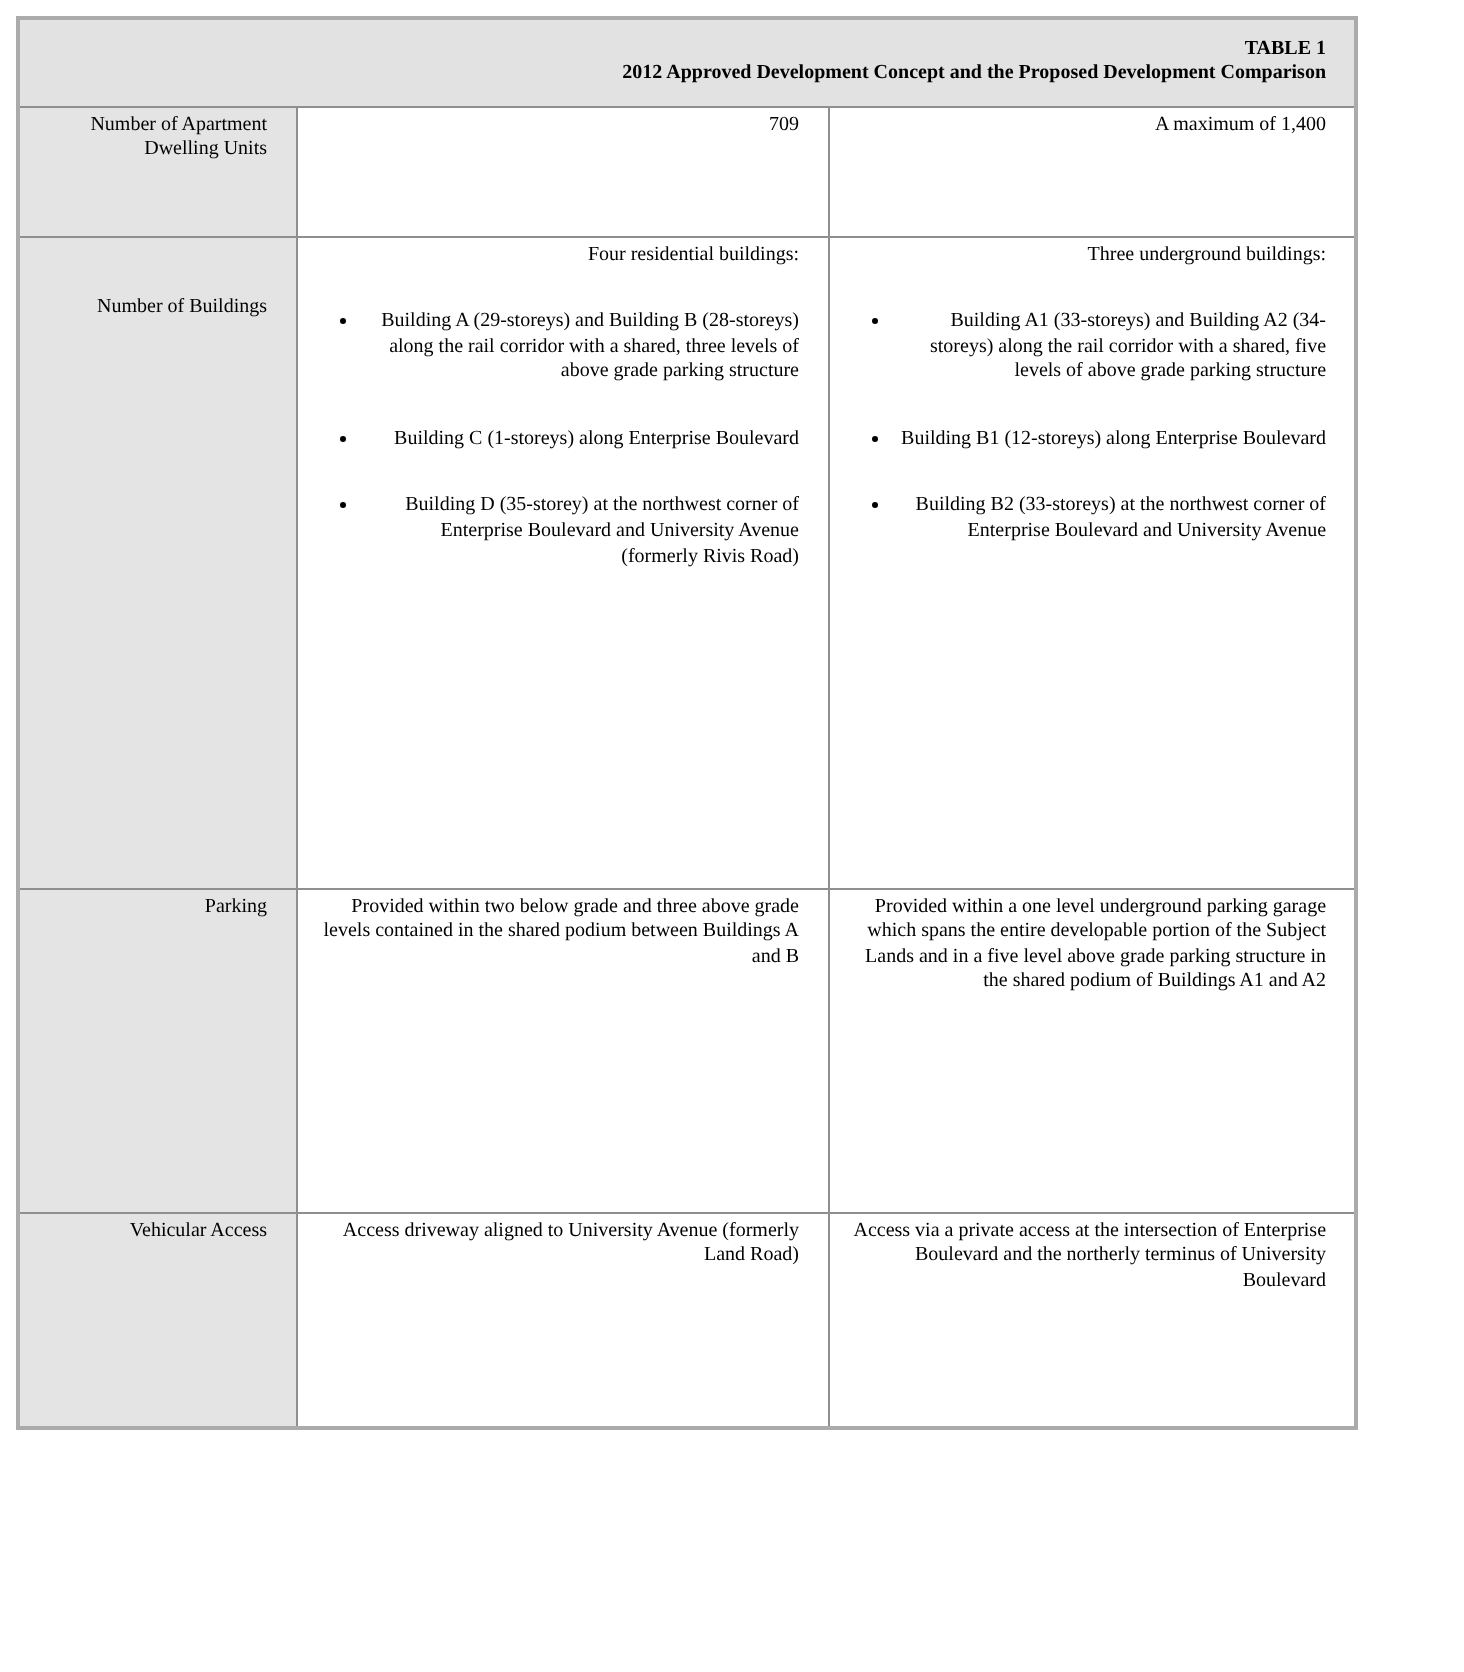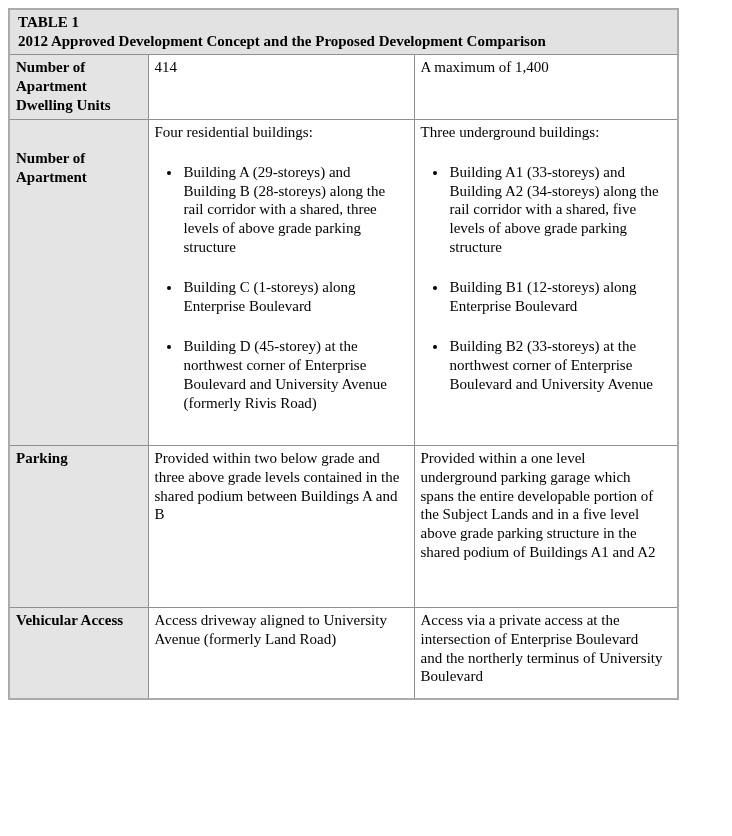--- a/index.html
+++ b/index.html
@@ -25,48 +25,48 @@
     width:669px;
     border:2px solid var(--border-outer);
   }
   col.c1{width:139px;}
   col.c2{width:266px;}
   col.c3{width:264px;}
   td,th{
     border:1px solid var(--border);
     vertical-align:top;
     padding:3px 14px 3px 6px;
-    font-size:15px;
+    font-size:10px;
     line-height:1.26;
-    text-align:left;
+    text-align:right;
     overflow:hidden;
   }
   tr.title-row td{
     background:var(--header-bg);
     height:44px;
     padding-left:8px;
     vertical-align:middle;
   }
   .bold{font-weight:bold;}
   tr.header-row th{
     background:var(--header-bg);
     height:51px;
     vertical-align:middle;
     font-weight:bold;
   }
   td.label{
     background:var(--label-bg);
-    font-weight:bold;
+    font-weight:normal;
   }
   td.label.pad-top{padding-top:29px;}
   tr.r1 td{height:65px;}
   tr.r2 td{height:326px;}
   tr.r3 td{height:66px;}
   tr.r4 td{height:162px;}
-  tr.r5 td{height:92px;}
+  tr.r5 td{height:108px;}
   ul.bullets{
     list-style:disc outside;
     margin:21px 0 0 0;
     padding-left:27px;
     font-family:Liberation Serif, serif;
   }
   ul.bullets li{margin:0 0 21px 0;padding-left:2px;}
   ul.bullets li:last-child{margin-bottom:0;}
 </style>
 </head>
@@ -84,32 +84,32 @@
         <tr class="title-row">
       <td colspan="3">
         <div class="bold">TABLE 1</div>
         <div class="bold">2012 Approved Development Concept and the Proposed Development Comparison</div>
       </td>
     </tr>
 
 
     <tr class="r1">
       <td class="label">Number of Apartment Dwelling Units</td>
-      <td>414</td>
+      <td>709</td>
       <td>A maximum of 1,400</td>
     </tr>
 
     <tr class="r2">
-      <td class="label pad-top">Number of Apartment</td>
+      <td class="label pad-top">Number of Buildings</td>
       <td>
         <div>Four residential buildings:</div>
         <ul class="bullets">
               <li>Building A (29-storeys) and Building B (28-storeys) along the rail corridor with a shared, three levels of above grade parking structure</li>
               <li>Building C (1-storeys) along Enterprise Boulevard</li>
-              <li>Building D (45-storey) at the northwest corner of Enterprise Boulevard and University Avenue (formerly Rivis Road)</li>
+              <li>Building D (35-storey) at the northwest corner of Enterprise Boulevard and University Avenue (formerly Rivis Road)</li>
             </ul>
       </td>
       <td>
         <div>Three underground buildings:</div>
         <ul class="bullets">
               <li>Building A1 (33-storeys) and Building A2 (34-storeys) along the rail corridor with a shared, five levels of above grade parking structure</li>
               <li>Building B1 (12-storeys) along Enterprise Boulevard</li>
               <li>Building B2 (33-storeys) at the northwest corner of Enterprise Boulevard and University Avenue</li>
             </ul>
       </td>

